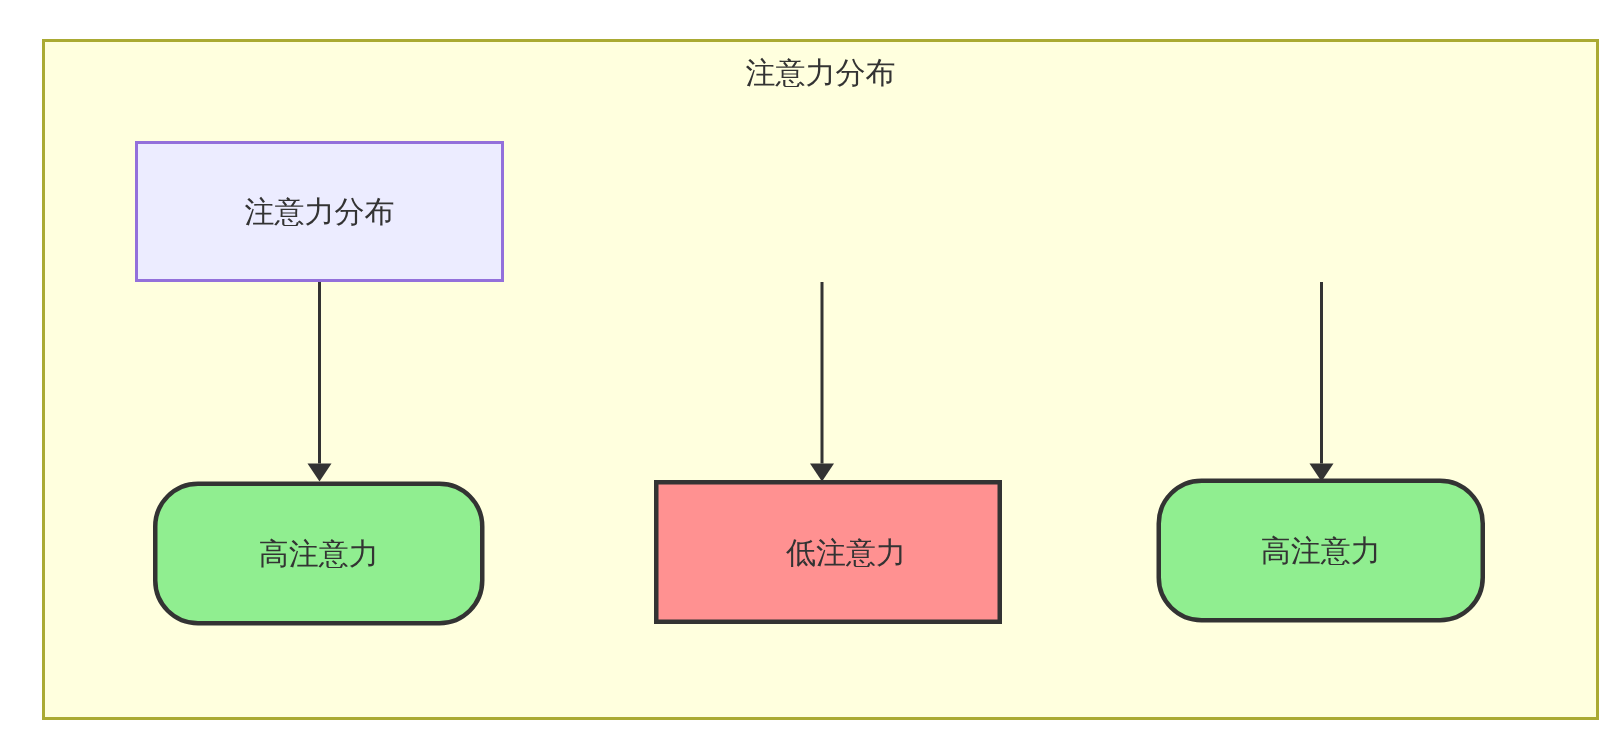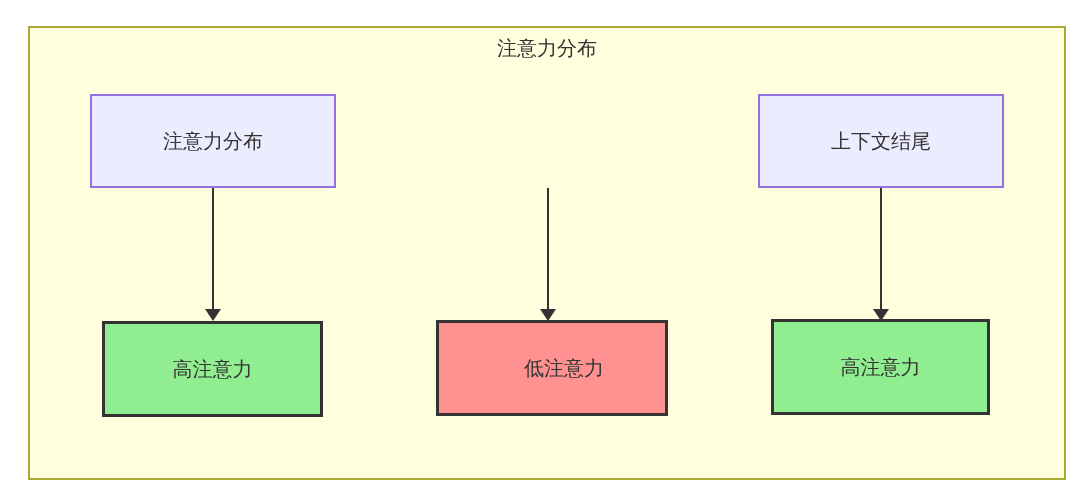--- a/index.html
+++ b/index.html
@@ -56,21 +56,21 @@
   .src-node{
     background:var(--node-fill);
     border:2px solid var(--node-stroke);
     top:66px;
     height:94px;
   }
   .res-node{
     border:3px solid var(--result-stroke);
     height:96px;
   }
-  .res-high{background:var(--high-fill);}
+  .res-high{background:var(--high-fill);border-radius:30px;}
   .res-low{background:var(--low-fill);}
   
   .src-1{left:60px;width:246px;}
   .src-2{left:393px;width:250px;}
   .src-3{left:728px;width:246px;}
   .res-1{left:72px;top:293px;width:221px;}
   .res-2{left:406px;top:292px;width:232px;padding-left:24px;}
   .res-3{left:741px;top:291px;width:219px;}
   .arrow-line{
     position:absolute;
@@ -108,23 +108,20 @@
     <div class="node res-node res-high res-1">
       <span>高注意力</span>
     </div>
 
     <div class="arrow-line al-2"></div>
     <div class="arrow-head ah-2"></div>
     <div class="node res-node res-low res-2">
       <span>低注意力</span>
     </div>
 
-    <div class="node src-node src-3">
-      <span>上下文结尾</span>
-    </div>
     <div class="arrow-line al-3"></div>
     <div class="arrow-head ah-3"></div>
     <div class="node res-node res-high res-3">
       <span>高注意力</span>
     </div>
 
   </div>
 </div>
 
 </body></html>

